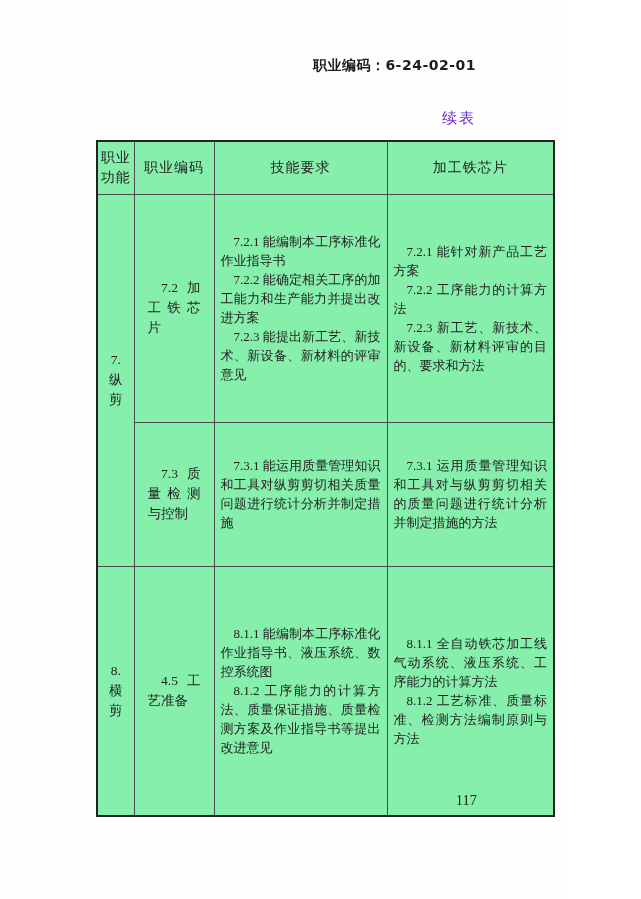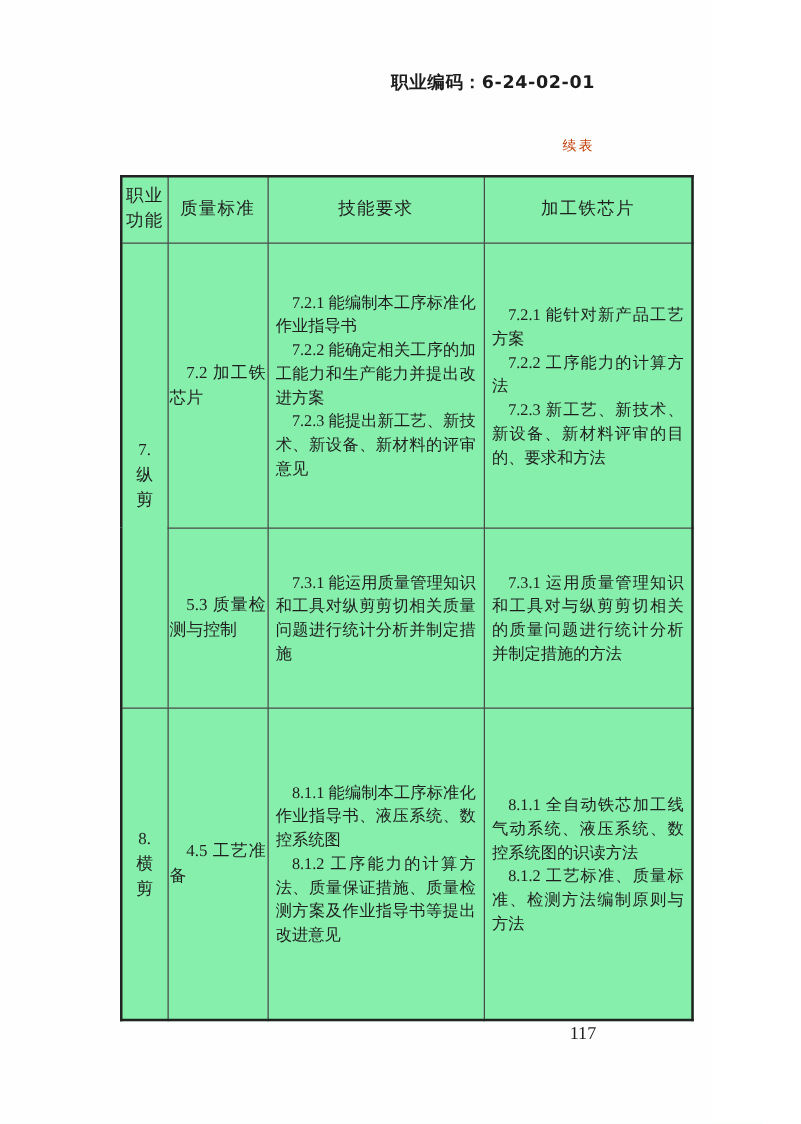--- a/index.html
+++ b/index.html
@@ -23,27 +23,27 @@
     font-family: "DejaVu Sans", "Liberation Sans", sans-serif;
     font-weight: bold;
     font-size: 14px;
     letter-spacing: 0.5px;
     color: #1c1c1c;
   }
   .continued-label {
     position: absolute;
     top: 109px;
     right: 93px;
-    font-size: 11px;
+    font-size: 15px;
     letter-spacing: 2px;
-    color: #c2410c;
+    color: #6d28d9;
   }
   .page-number {
     position: absolute;
-    top: 819px;
+    top: 792px;
     right: 92px;
     font-size: 14.5px;
     color: #1c1c1c;
   }
   table.std-table {
     position: absolute;
     left: 96px;
     top: 140px;
     width: 457px;
     border-collapse: collapse;
@@ -71,21 +71,21 @@
   .func-cell {
     text-align: center;
     font-size: 13.5px;
     line-height: 20px;
   }
   .func-cell div { text-align: center; }
   .work-cell {
     font-size: 13.5px;
   }
   .work-cell p {
-    margin: 0;
+    margin: 12px;
     padding: 0 1px;
     text-indent: 1em;
     text-align: justify;
     line-height: 20px;
     word-break: break-all;
   }
   .req-cell {
     font-size: 13px;
   }
   .req-cell p {
@@ -112,21 +112,21 @@
       <col style="width:80px">
       <col style="width:173px">
       <col style="width:167px">
     </colgroup>
     <tbody>
       <tr class="header-row">
         <th class="th-text">
           <div>职业</div>
           <div>功能</div>
         </th>
-        <th class="th-text">质量标准</th>
+        <th class="th-text">职业编码</th>
         <th class="th-text">技能要求</th>
         <th class="th-text">加工铁芯片</th>
       </tr>
 
       <tr class="row-a">
         <td class="func-cell" rowspan="2">
           <div>7.</div>
           <div>纵</div>
           <div>剪</div>
         </td>
@@ -140,21 +140,21 @@
         </td>
         <td class="req-cell">
           <p>7.2.1 能针对新产品工艺方案</p>
           <p>7.2.2 工序能力的计算方法</p>
           <p>7.2.3 新工艺、新技术、新设备、新材料评审的目的、要求和方法</p>
         </td>
       </tr>
 
       <tr class="row-b">
         <td class="work-cell">
-          <p>5.3 质量检测与控制</p>
+          <p>7.3 质量检测与控制</p>
         </td>
         <td class="req-cell">
           <p>7.3.1 能运用质量管理知识和工具对纵剪剪切相关质量问题进行统计分析并制定措施</p>
         </td>
         <td class="req-cell">
           <p>7.3.1 运用质量管理知识和工具对与纵剪剪切相关的质量问题进行统计分析并制定措施的方法</p>
         </td>
       </tr>
 
       <tr class="row-c">
@@ -164,21 +164,21 @@
           <div>剪</div>
         </td>
         <td class="work-cell">
           <p>4.5 工艺准备</p>
         </td>
         <td class="req-cell">
           <p>8.1.1 能编制本工序标准化作业指导书、液压系统、数控系统图</p>
           <p>8.1.2 工序能力的计算方法、质量保证措施、质量检测方案及作业指导书等提出改进意见</p>
         </td>
         <td class="req-cell">
-          <p>8.1.1 全自动铁芯加工线气动系统、液压系统、数控系统图的识读方法</p>
+          <p>8.1.1 全自动铁芯加工线气动系统、液压系统、工序能力的计算方法</p>
           <p>8.1.2 工艺标准、质量标准、检测方法编制原则与方法</p>
         </td>
       </tr>
     </tbody>
   </table>
 
   <div class="page-number">117</div>
 
 </div>
 

